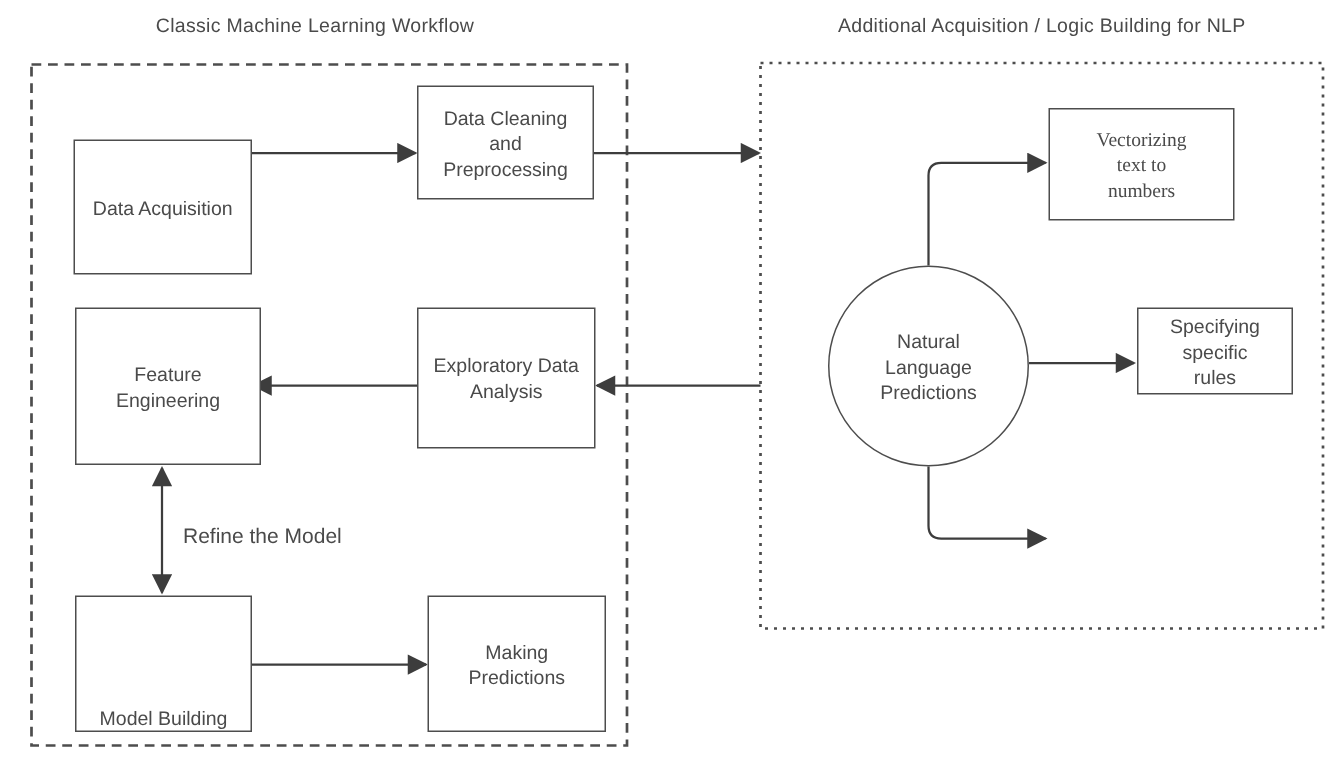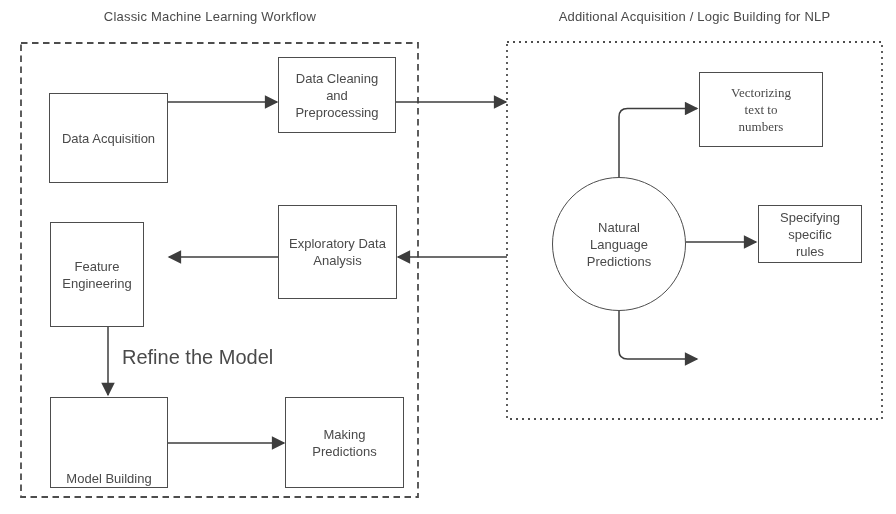--- a/index.html
+++ b/index.html
@@ -26,21 +26,21 @@
     position:absolute;display:flex;align-items:center;justify-content:center;
     background:var(--background);border:1.5px solid var(--stroke);
     box-sizing:border-box;text-align:center;
   }
   .node-label{
     font-size:13px;line-height:17px;white-space:pre-line;color:var(--text);
     padding:0 4px;
   }
   .circle{border-radius:50%;}
   .edge-label{
-    position:absolute;font-size:20px;line-height:16px;color:var(--text);
+    position:absolute;font-size:14px;line-height:16px;color:var(--text);
     background:var(--background);padding:0 2px;white-space:nowrap;
   }
 </style>
 </head>
 <body>
 
 <div class="canvas">
 
   <div class="section-title" style="left:60px;top:9px;width:300px;">Classic Machine Learning Workflow</div>
   <div class="section-title" style="left:507px;top:9px;width:375px;">Additional Acquisition / Logic Building for NLP</div>
@@ -68,21 +68,21 @@
   </svg>
 
   <div class="node" style="left:49px;top:57px;width:119px;height:90px;margin-top:36px;">
     <span class="node-label">Data Acquisition</span>
   </div>
   <div class="node" style="left:278px;top:57px;width:118px;height:76px;">
     <span class="node-label">Data Cleaning
 and
 Preprocessing</span>
   </div>
-  <div class="node" style="left:50px;top:222px;width:94px;height:105px;">
+  <div class="node" style="left:50px;top:205px;width:124px;height:105px;">
     <span class="node-label">Feature
 Engineering</span>
   </div>
   <div class="node" style="left:278px;top:205px;width:119px;height:94px;">
     <span class="node-label">Exploratory Data
 Analysis</span>
   </div>
   <div class="node" style="left:50px;top:397px;width:118px;height:91px;align-items:flex-end;">
     <span class="node-label">Model Building</span>
   </div>

